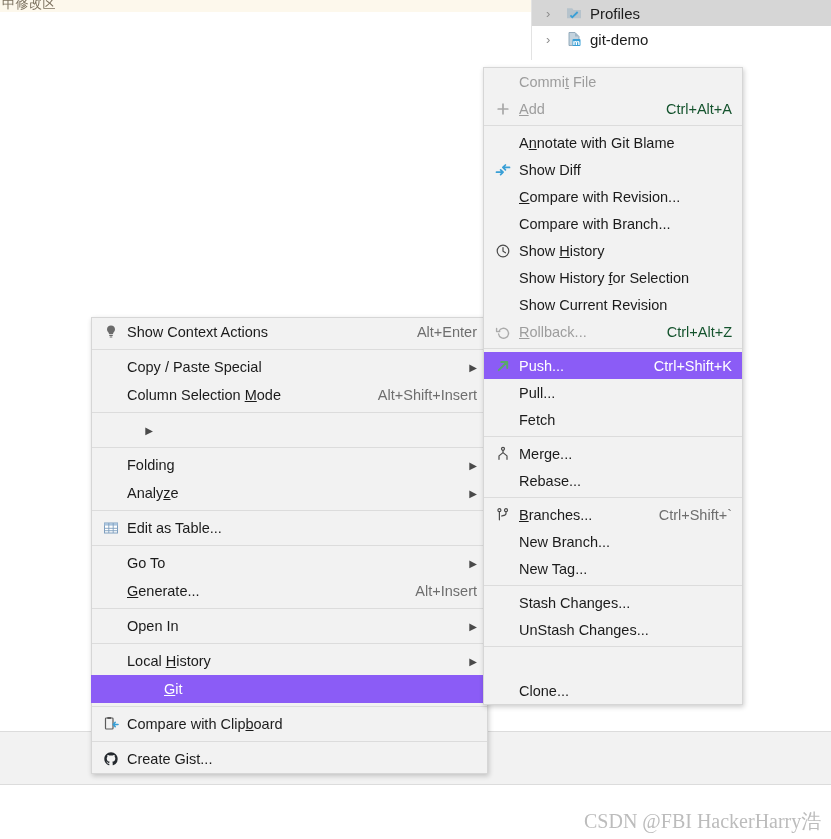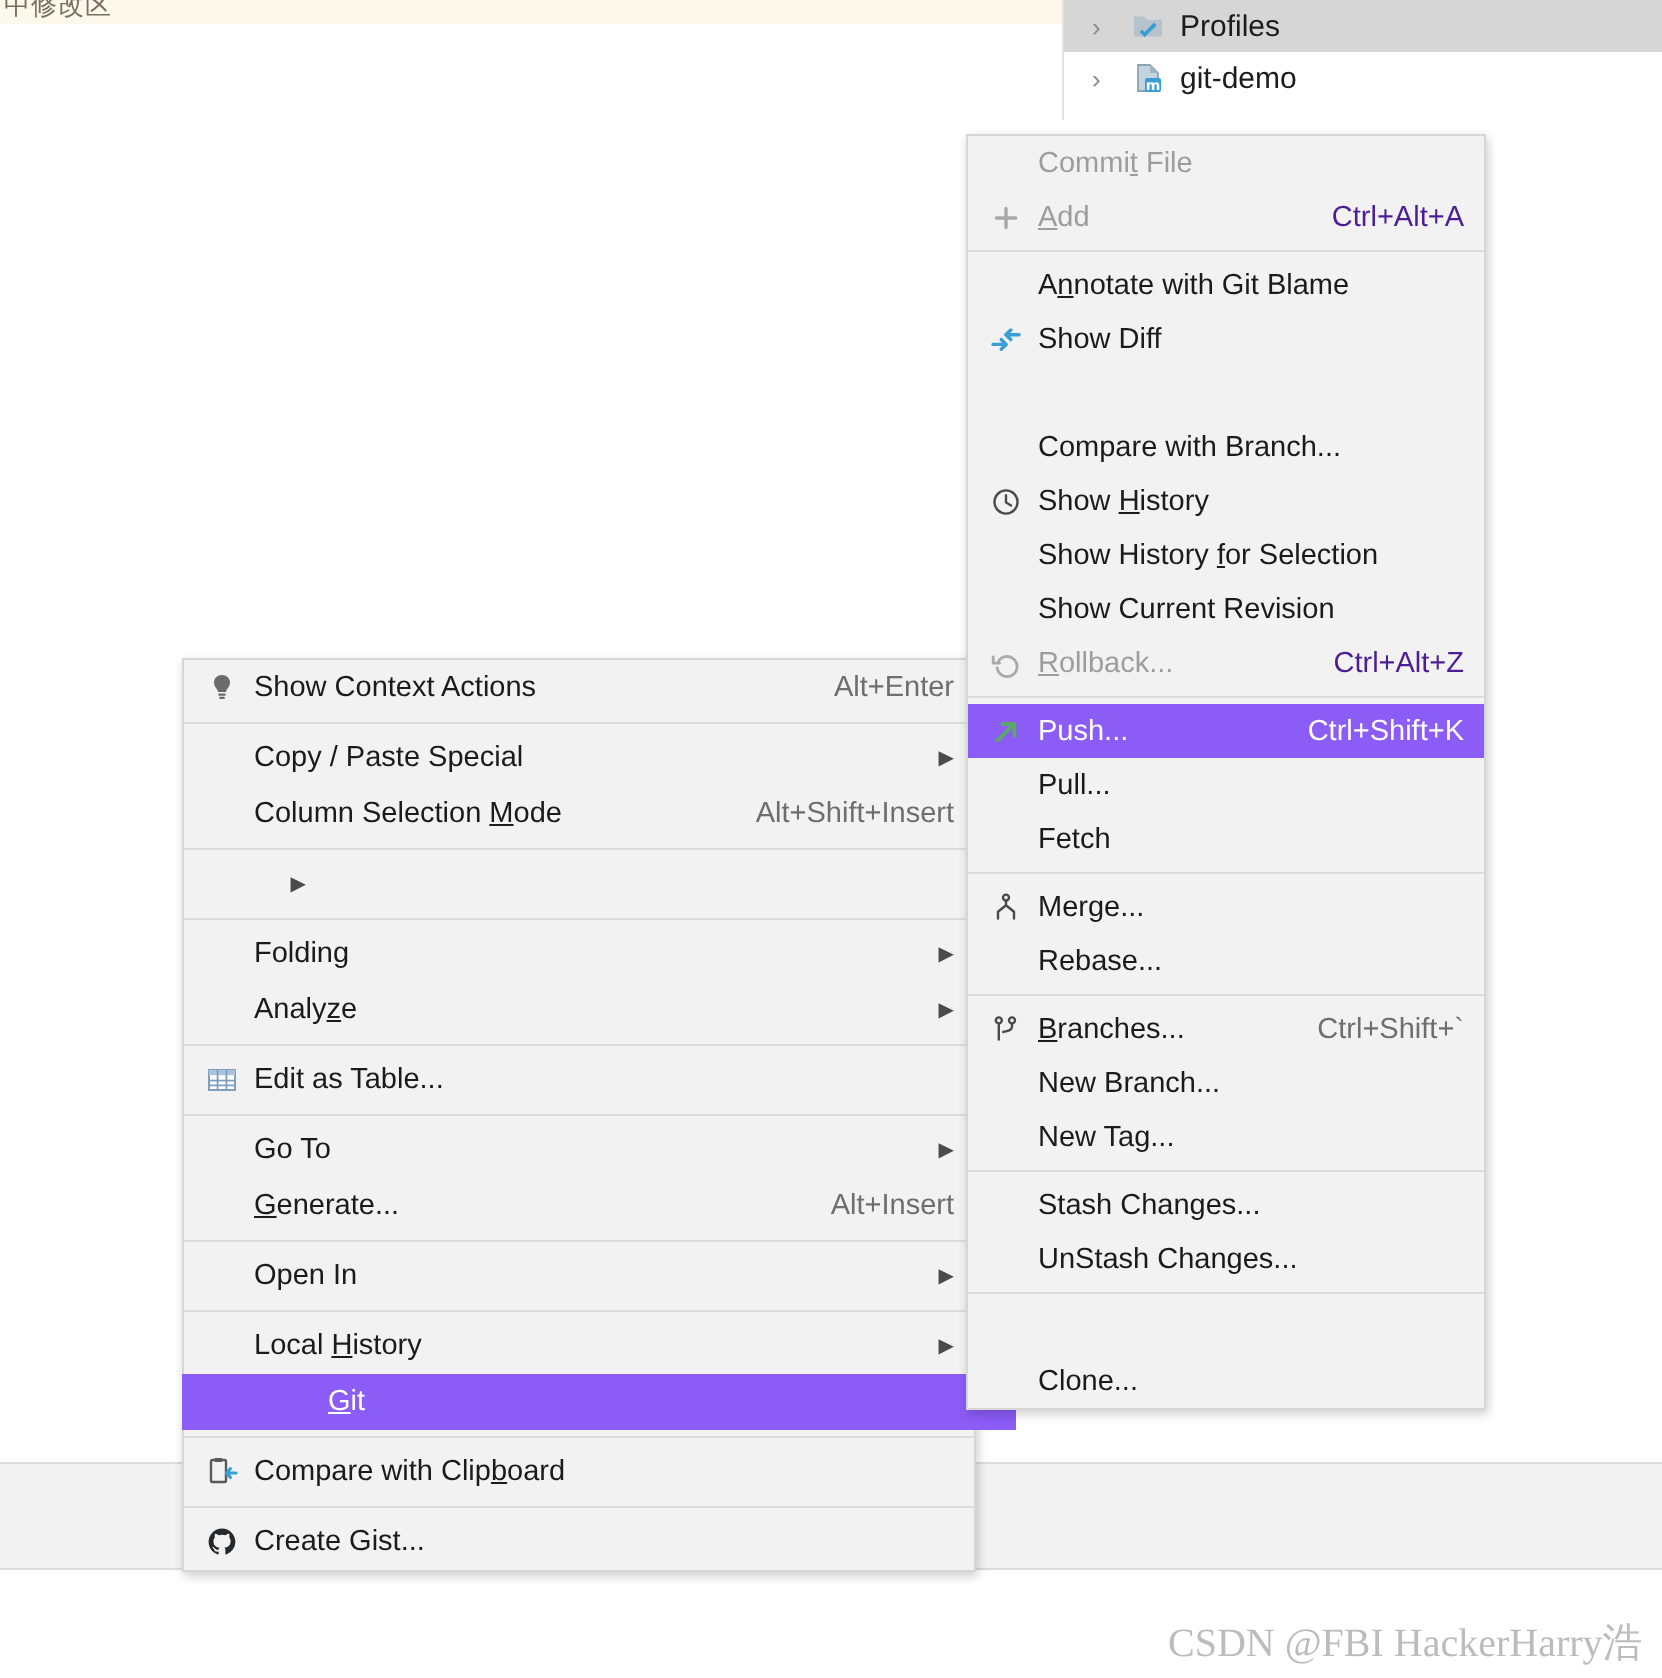--- a/index.html
+++ b/index.html
@@ -116,41 +116,41 @@
   .mi-label {
     flex: 1 1 auto;
     overflow: hidden;
   }
   .mi-shortcut {
     margin-left: 26px;
     color: #6e6e6e;
     flex: none;
   }
   .menu-item.selected .mi-shortcut { color: #ffffff; }
-  .menu-item.disabled .mi-shortcut { color: #4c1d95; }
+  .menu-item.disabled .mi-shortcut { color: #14532d; }
   .mi-arrow {
     margin-left: 16px;
     flex: none;
     width: 10px;
     display: flex;
     justify-content: flex-end;
     color: #4a4a4a;
     font-size: 10px;
   }
   .menu-item.selected .mi-arrow { color: #ffffff; }
   .menu-sep {
     height: 1px;
     background: #dcdcdc;
     margin: 3px 0;
   }
   .mnem { text-decoration: underline; }
 
   
   #context-menu {
-    left: 91px; top: 329px;
+    left: 91px; top: 317px;
     width: 397px;
   }
   #context-menu .menu-item.selected {
     width: calc(100% + 4px);
     margin-left: -1px;
     gap: 38px;
   }
   #git-submenu {
     left: 483px; top: 67px;
     width: 260px;
@@ -328,20 +328,21 @@
       <span class="mi-icon">
         <svg width="16" height="16" viewBox="0 0 16 16">
           <path d="M1.5 10.2h6.4M5.6 7.8l2.5 2.4-2.5 2.4" fill="none" stroke="#389fd6" stroke-width="1.7" stroke-linecap="round" stroke-linejoin="round"></path>
           <path d="M14.5 5.4H8.1M10.4 3l-2.5 2.4 2.5 2.4" fill="none" stroke="#389fd6" stroke-width="1.7" stroke-linecap="round" stroke-linejoin="round"></path>
         </svg>
       </span>
       <span class="mi-label">Show Diff</span>
     </div>
     <div class="menu-item">
       <span class="mi-icon"></span>
+      <span class="mi-label"><span class="mnem">C</span>ompare with Revision...</span>
     </div>
     <div class="menu-item">
       <span class="mi-icon"></span>
       <span class="mi-label">Compare with Branch...</span>
     </div>
     <div class="menu-item">
       <span class="mi-icon">
         <svg width="16" height="16" viewBox="0 0 16 16">
           <circle cx="8" cy="8" r="5.8" fill="none" stroke="#4a4a4a" stroke-width="1.2"></circle>
           <path d="M8 4.6V8.2l2.5 1.6" fill="none" stroke="#4a4a4a" stroke-width="1.2" stroke-linecap="round"></path>

